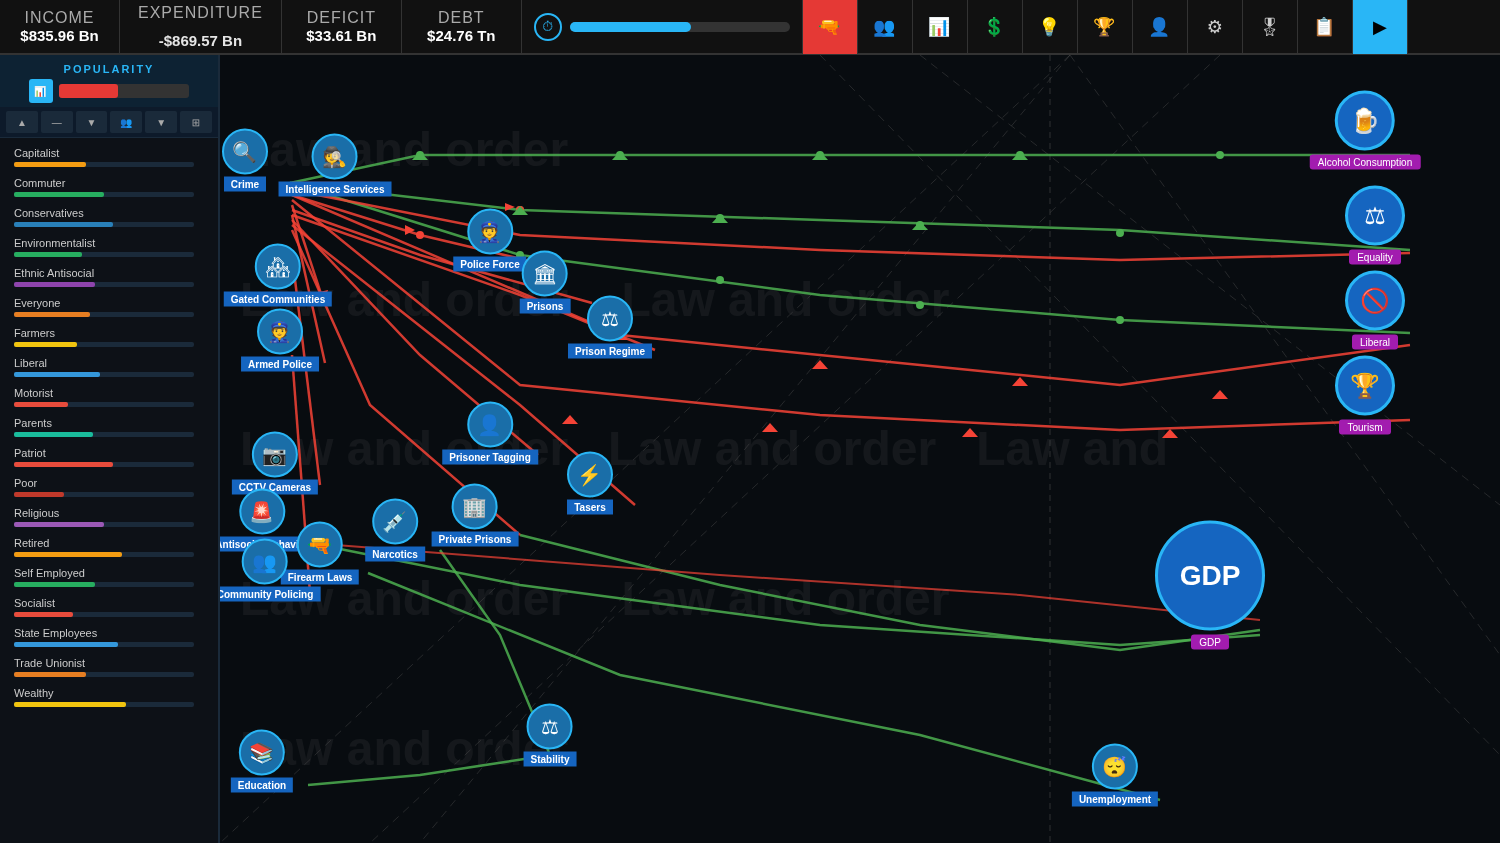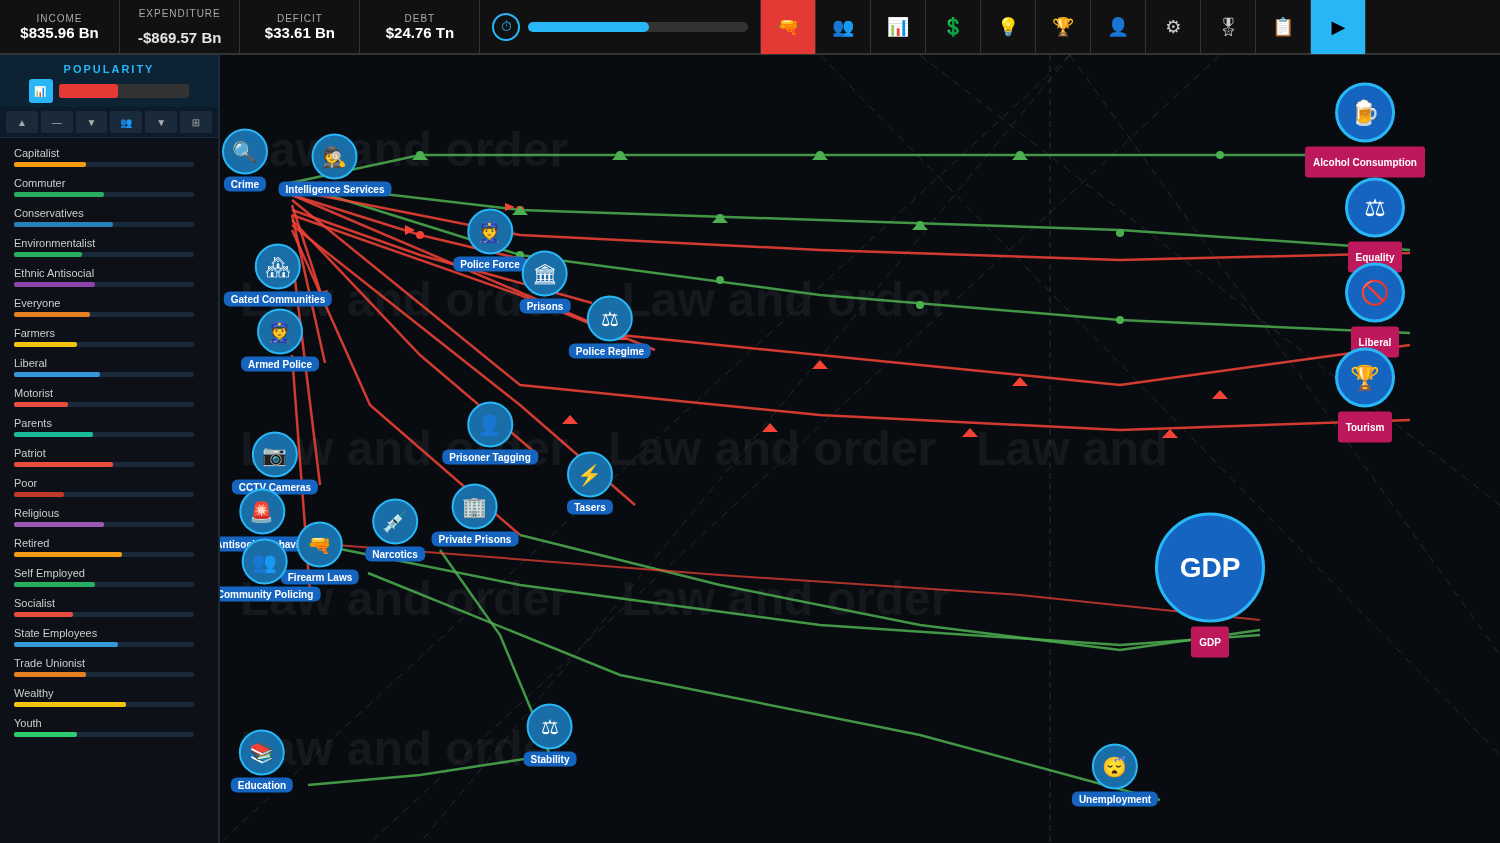--- a/index.html
+++ b/index.html
@@ -17,21 +17,21 @@
       display: flex;
       flex-direction: column;
       align-items: center;
       justify-content: center;
       padding: 4px 18px;
       border-right: 1px solid #333;
       min-width: 120px;
       height: 55px;
     }
     .stat-label {
-      font-size: 10px;
+      font-size: 16px;
       color: #aaa;
       text-transform: uppercase;
       letter-spacing: 1px;
     }
     .stat-value {
       font-size: 15px;
       font-weight: bold;
       color: #fff;
       text-align: center;
     }
@@ -225,21 +225,21 @@
       border: 2px solid #ddd;
       margin-bottom: 2px;
     }
     .policy-icon.blue-bg { background: #1a6ea8; border-color: #29b6f6; }
     .policy-label {
       background: #1565c0;
       color: white;
       font-size: 10px;
       font-weight: bold;
       padding: 2px 7px;
-      border-radius: 6px;
+      border-radius: 0;
       white-space: nowrap;
       text-align: center;
     }
 
     
     .outcome-node {
       position: absolute;
       display: flex;
       flex-direction: column;
       align-items: center;
@@ -254,25 +254,25 @@
       font-size: 24px;
       border: 3px solid #29b6f6;
       margin-bottom: 4px;
     }
     .outcome-icon.large {
       width: 110px; height: 110px;
       font-size: 32px;
       font-weight: bold;
     }
     .outcome-label {
-      background: #be185d;
+      background: #a21caf;
       color: white;
       font-size: 10px;
-      font-weight: bold;
-      padding: 10px 8px;
+      font-weight: normal;
+      padding: 2px 8px;
       border-radius: 3px;
       white-space: nowrap;
     }
   </style>
 </head>
 <body>
 
 <div id="topbar">
   <div class="stat-block">
     <span class="stat-label">INCOME</span>
@@ -441,26 +441,20 @@
     <div class="voter-bar-bg">
       <div class="voter-bar-fill" style="width:40%;background:#e67e22"></div>
     </div>
   </div>
       <div class="voter-item">
     <span class="voter-name">Wealthy</span>
     <div class="voter-bar-bg">
       <div class="voter-bar-fill" style="width:62%;background:#f1c40f"></div>
     </div>
   </div>
-      <div class="voter-item">
-    <span class="voter-name">Youth</span>
-    <div class="voter-bar-bg">
-      <div class="voter-bar-fill" style="width:35%;background:#2ecc71"></div>
-    </div>
-  </div>
     </div>
 </div>
 
 <div id="main-canvas">
 
   <div class="bg-watermark">
     <div>Law and order</div>
     <div>Law and order &nbsp;&nbsp; Law and order</div>
     <div>Law and order &nbsp; Law and order &nbsp; Law and</div>
     <div>Law and order &nbsp;&nbsp; Law and order</div>
@@ -587,21 +581,21 @@
       <div class="policy-node" style="left: 325px; top: 227px; transform: translate(-50%, -50%);">
     <div class="policy-icon blue-bg">🏛</div>
     <div class="policy-label">Prisons</div>
   </div>
       <div class="policy-node" style="left: 60px; top: 285px; transform: translate(-50%, -50%);">
     <div class="policy-icon blue-bg">👮</div>
     <div class="policy-label">Armed Police</div>
   </div>
       <div class="policy-node" style="left: 390px; top: 272px; transform: translate(-50%, -50%);">
     <div class="policy-icon blue-bg">⚖</div>
-    <div class="policy-label">Police Regime</div>
+    <div class="policy-label">Prison Regime</div>
   </div>
       <div class="policy-node" style="left: 270px; top: 378px; transform: translate(-50%, -50%);">
     <div class="policy-icon blue-bg">👤</div>
     <div class="policy-label">Prisoner Tagging</div>
   </div>
       <div class="policy-node" style="left: 55px; top: 408px; transform: translate(-50%, -50%);">
     <div class="policy-icon blue-bg">📷</div>
     <div class="policy-label">CCTV Cameras</div>
   </div>
       <div class="policy-node" style="left: 370px; top: 428px; transform: translate(-50%, -50%);">

